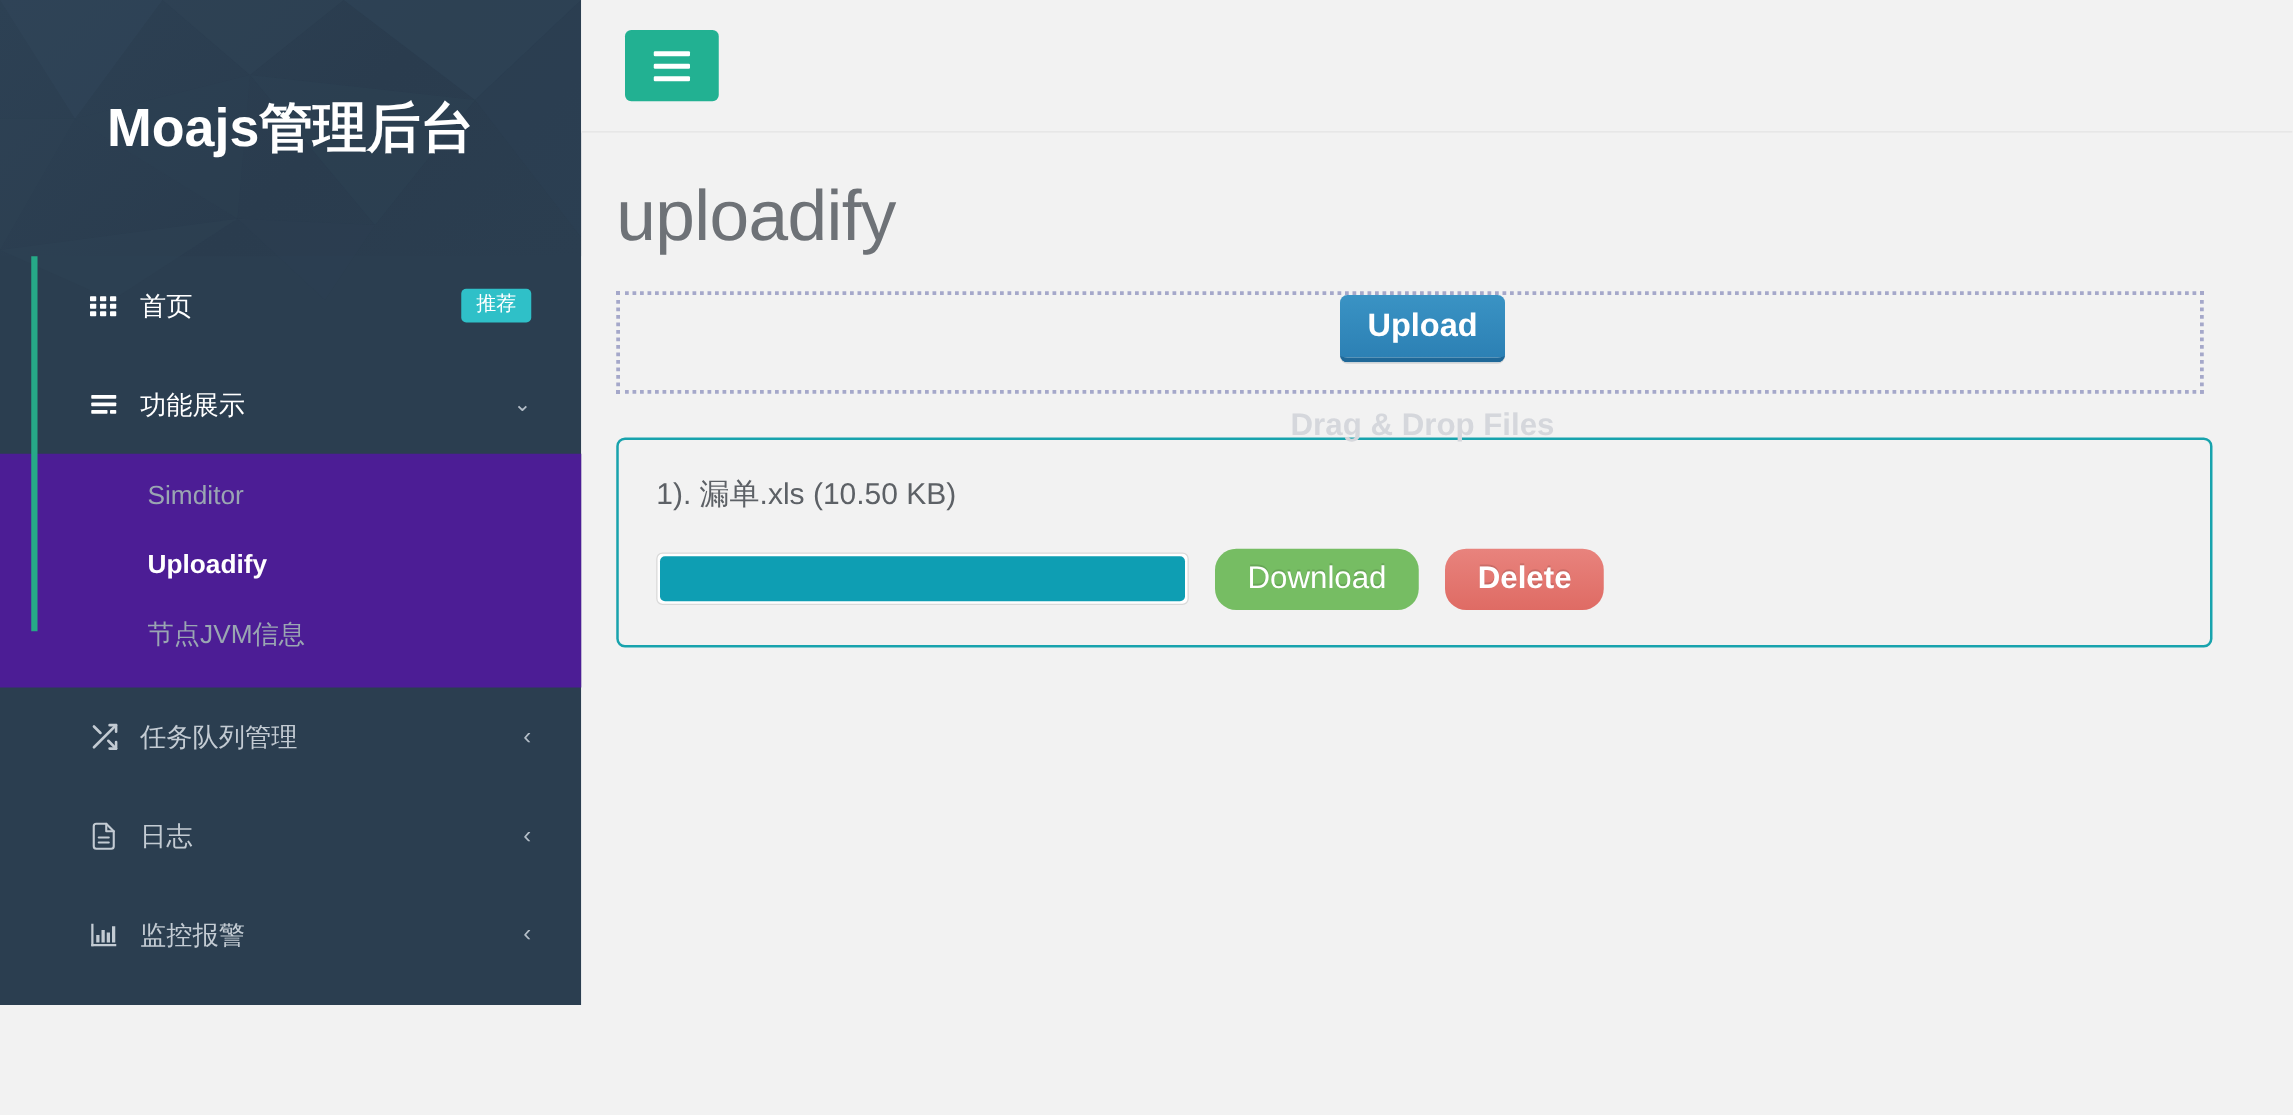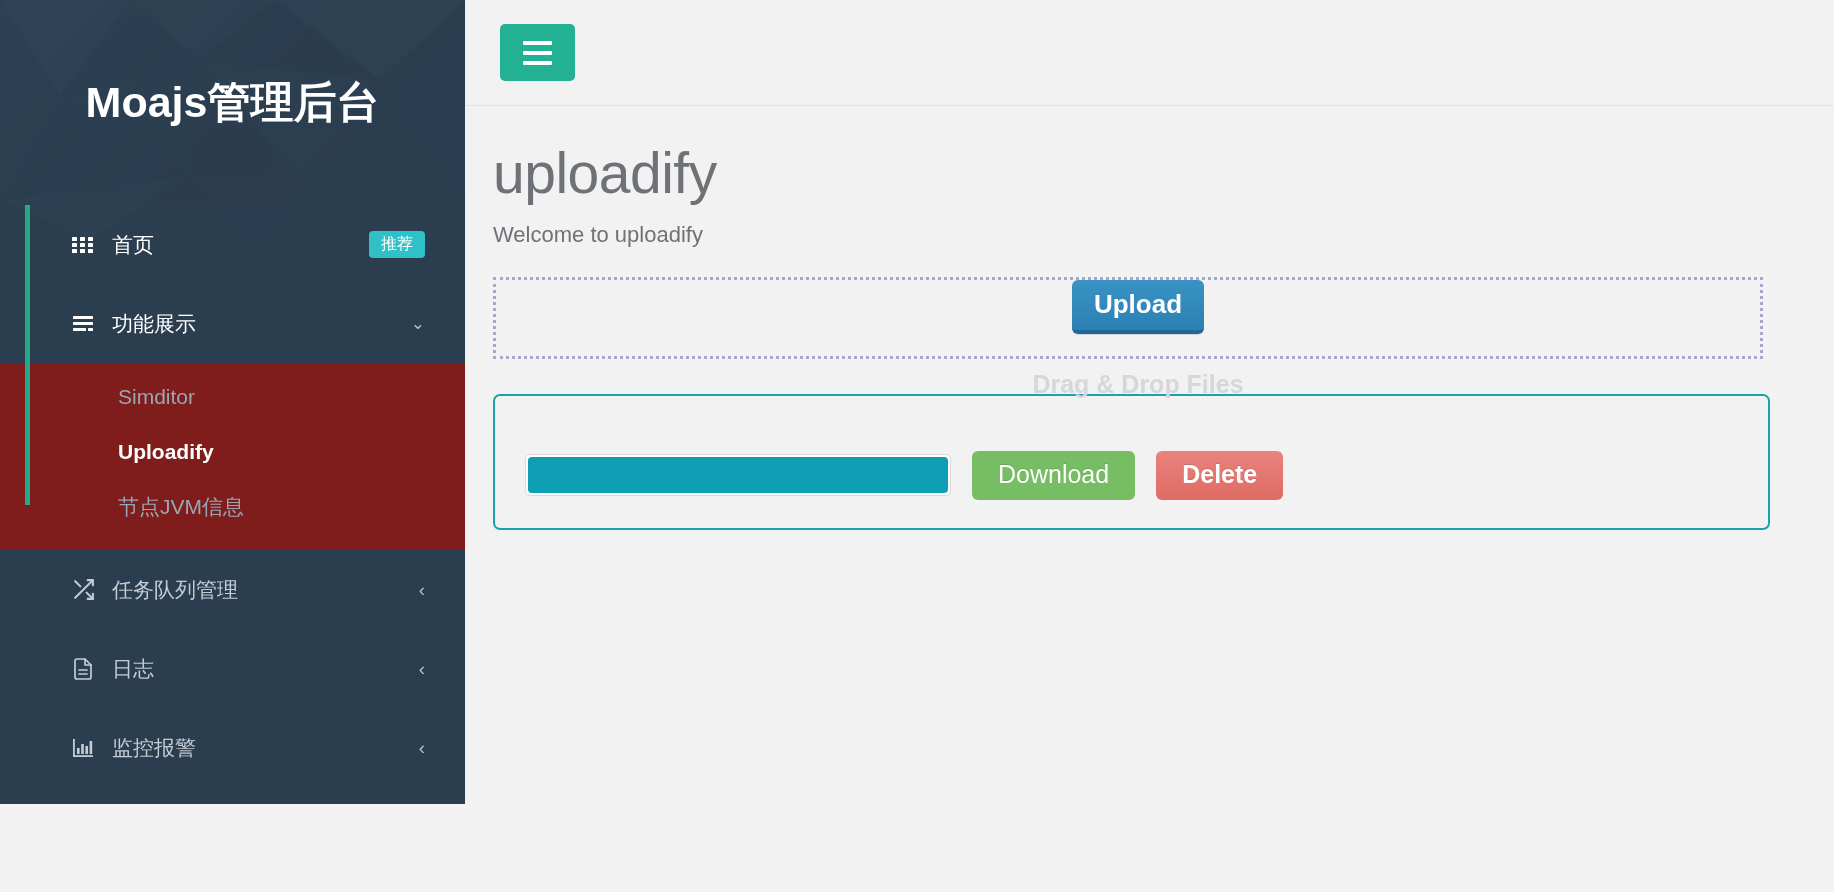--- a/index.html
+++ b/index.html
@@ -68,21 +68,21 @@
     color: #ffffff;
     font-size: 16px;
     padding: 5px 12px 6px;
     border-radius: 4px;
     line-height: 1;
     font-weight: normal;
   }
   .caret { margin-left: auto; color: #b4bec8; font-size: 19px; line-height: 1; }
   .caret.down { font-size: 17px; }
 
-  .submenu { background: #7f1d1d; padding: 6px 0 16px; }
+  .submenu { background: #4c1d95; padding: 6px 0 16px; }
   .subitem {
     display: flex; align-items: center;
     height: 55px;
     padding-left: 118px;
     color: #9aa6b2;
     font-size: 21px;
     cursor: pointer;
   }
   .subitem.current { color: #ffffff; font-weight: bold; }
 
@@ -167,21 +167,21 @@
     border-radius: 5px;
     padding: 2px;
     overflow: hidden;
   }
   .progress-fill {
     height: 100%;
     background: #0e9eb3;
     border-radius: 4px;
   }
   .btn {
-    border: none; border-radius: 6px;
+    border: none; border-radius: 17px;
     color: #ffffff; font-size: 25px;
     padding: 11px 26px 13px;
     cursor: pointer;
     line-height: 1;
   }
   .btn-download { background: #76bd63; text-shadow: 0 -1px 0 rgba(0,0,0,0.12); }
   .btn-delete { background: linear-gradient(#e8837d,#df6b64); text-shadow: 0 -1px 0 rgba(0,0,0,0.12); font-weight: bold; }
 </style>
 </head>
 <body>
@@ -300,28 +300,28 @@
     <div class="topbar">
       <button class="hamburger">
         <span></span>
         <span></span>
         <span></span>
       </button>
     </div>
 
     <div class="content">
       <h1 class="page-title">uploadify</h1>
-      <div class="page-sub">Welcome to uploadify</div>
 
       <div class="dropzone">
         <button class="upload-btn">Upload</button>
         <span class="dnd-text">Drag &amp; Drop Files</span>
       </div>
 
       <div class="file-panel">
+        <div class="file-name">1). 漏单.xls (10.50 KB)</div>
         <div class="file-row">
           <div class="progress">
             <div class="progress-fill" style="width: 100%;"></div>
           </div>
           <button class="btn btn-download">Download</button>
           <button class="btn btn-delete">Delete</button>
         </div>
       </div>
     </div>
   </section>

